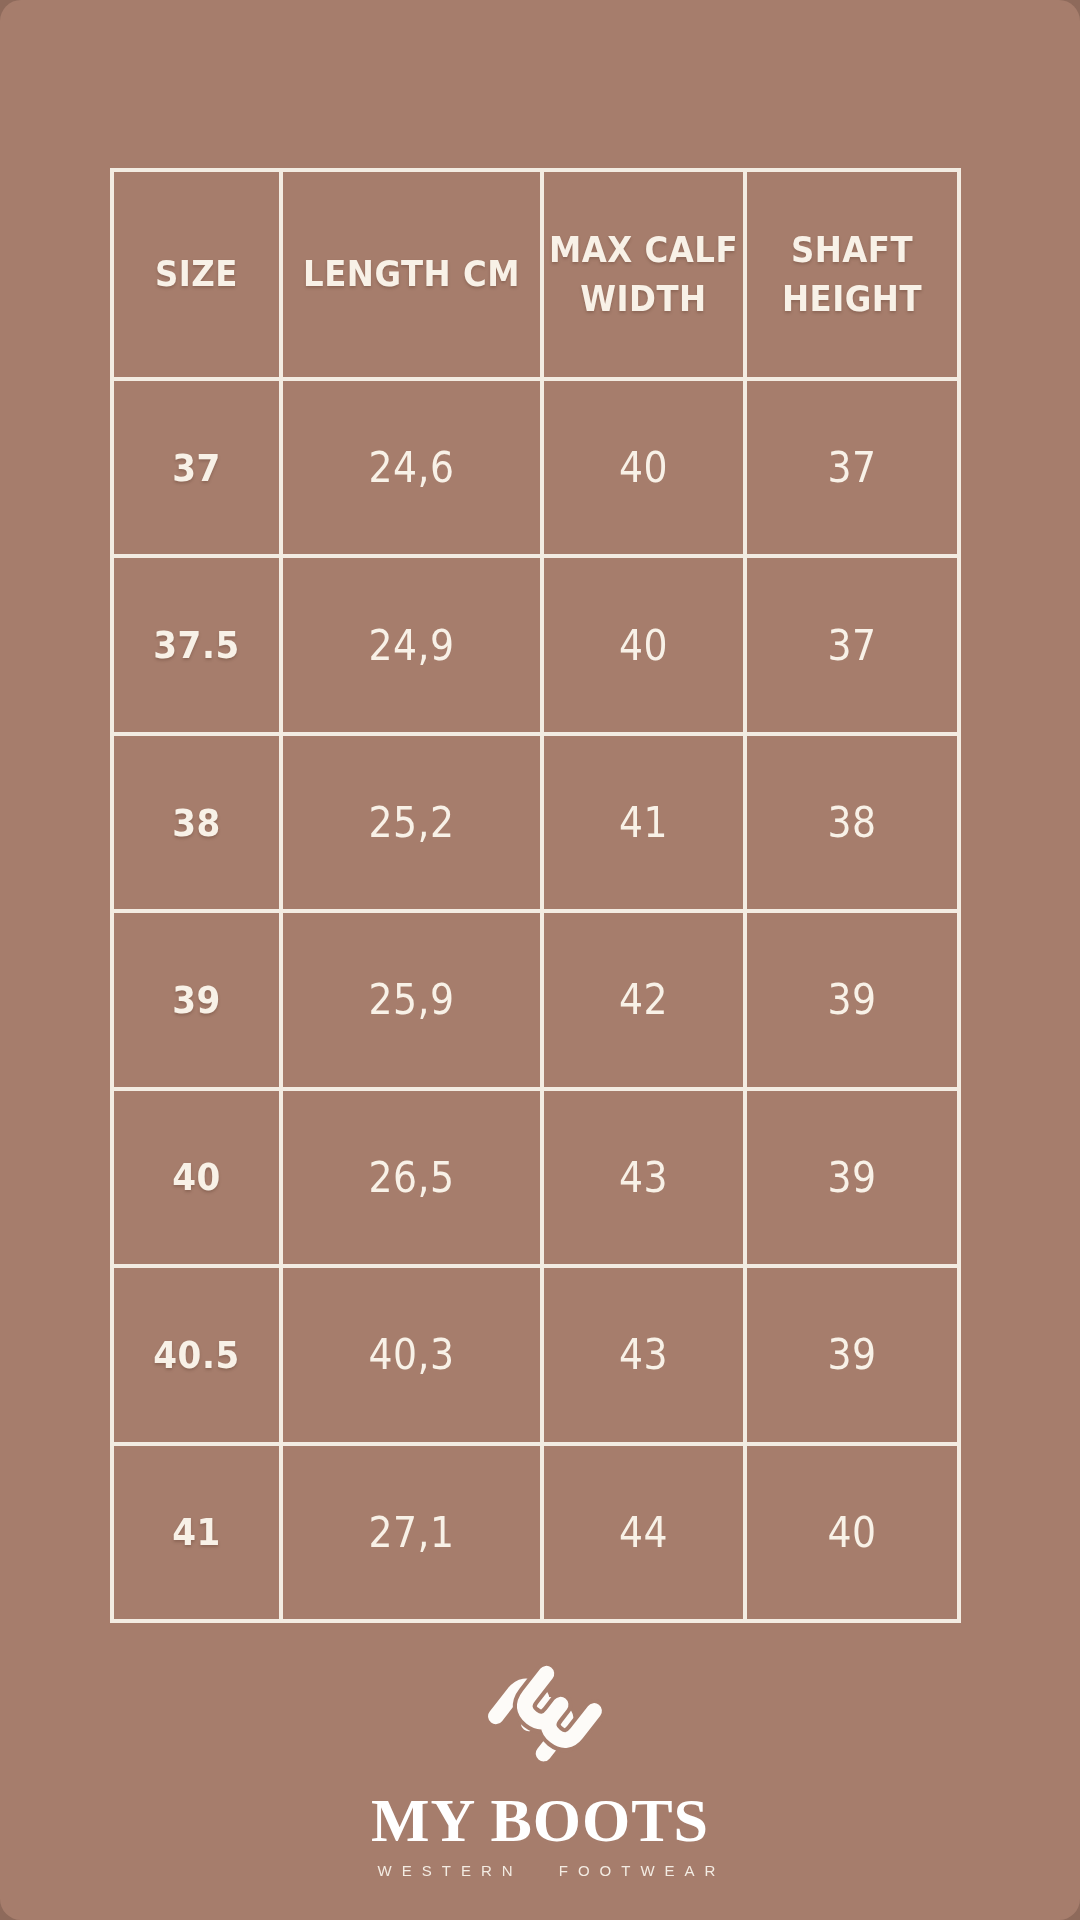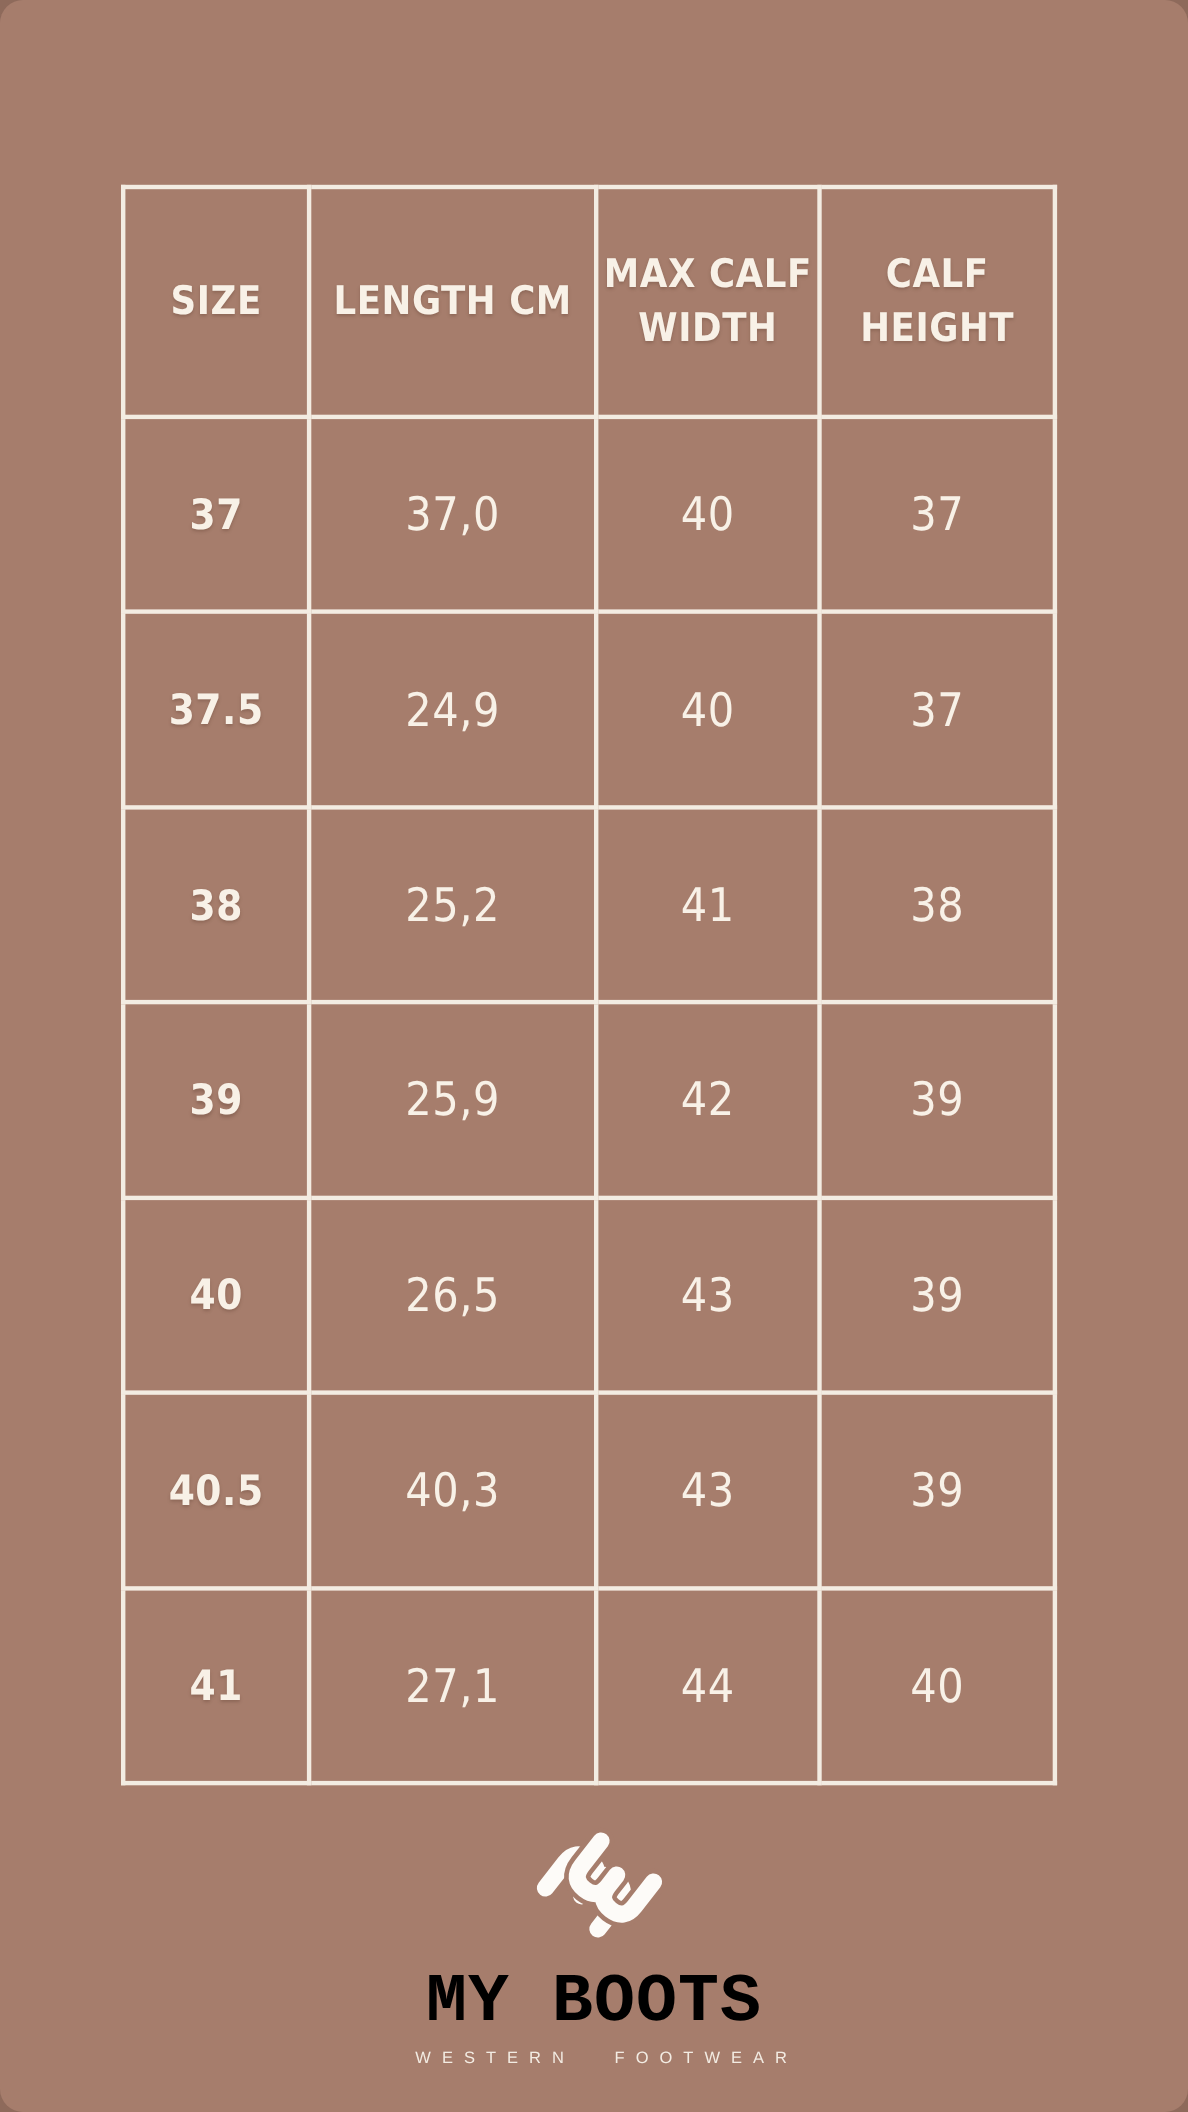--- a/index.html
+++ b/index.html
@@ -67,25 +67,25 @@
   }
   .logo svg.mark {
     display: block;
     margin: 0 auto;
     width: 190px;
     height: 120px;
     overflow: visible;
   }
   .brand-name {
     margin-top: 14px;
-    font-family: Liberation Mono, monospace;
+    font-family: Liberation Serif, serif;
     font-size: 62px;
     font-weight: 700;
     letter-spacing: 1px;
-    color: #000000;
+    color: #ffffff;
     line-height: 1;
   }
   .brand-tagline {
     margin-top: 12px;
     font-family: "Liberation Sans", sans-serif;
     font-size: 15px;
     font-weight: 400;
     letter-spacing: 10px;
     word-spacing: 22px;
     color: #F3ECE3;
@@ -103,27 +103,27 @@
       <col style="width:169px">
       <col style="width:261px">
       <col style="width:203px">
       <col style="width:214px">
     </colgroup>
     <thead>
       <tr id="header-row">
           <th>SIZE</th>
           <th>LENGTH CM</th>
           <th>MAX CALF WIDTH</th>
-          <th>CALF HEIGHT</th>
+          <th>SHAFT HEIGHT</th>
         </tr>
     </thead>
     <tbody id="body-rows">
         <tr>
           <th class="size-cell">37</th>
-          <td class="value-cell">37,0</td>
+          <td class="value-cell">24,6</td>
           <td class="value-cell">40</td>
           <td class="value-cell">37</td>
         </tr>
         <tr>
           <th class="size-cell">37.5</th>
           <td class="value-cell">24,9</td>
           <td class="value-cell">40</td>
           <td class="value-cell">37</td>
         </tr>
         <tr>

